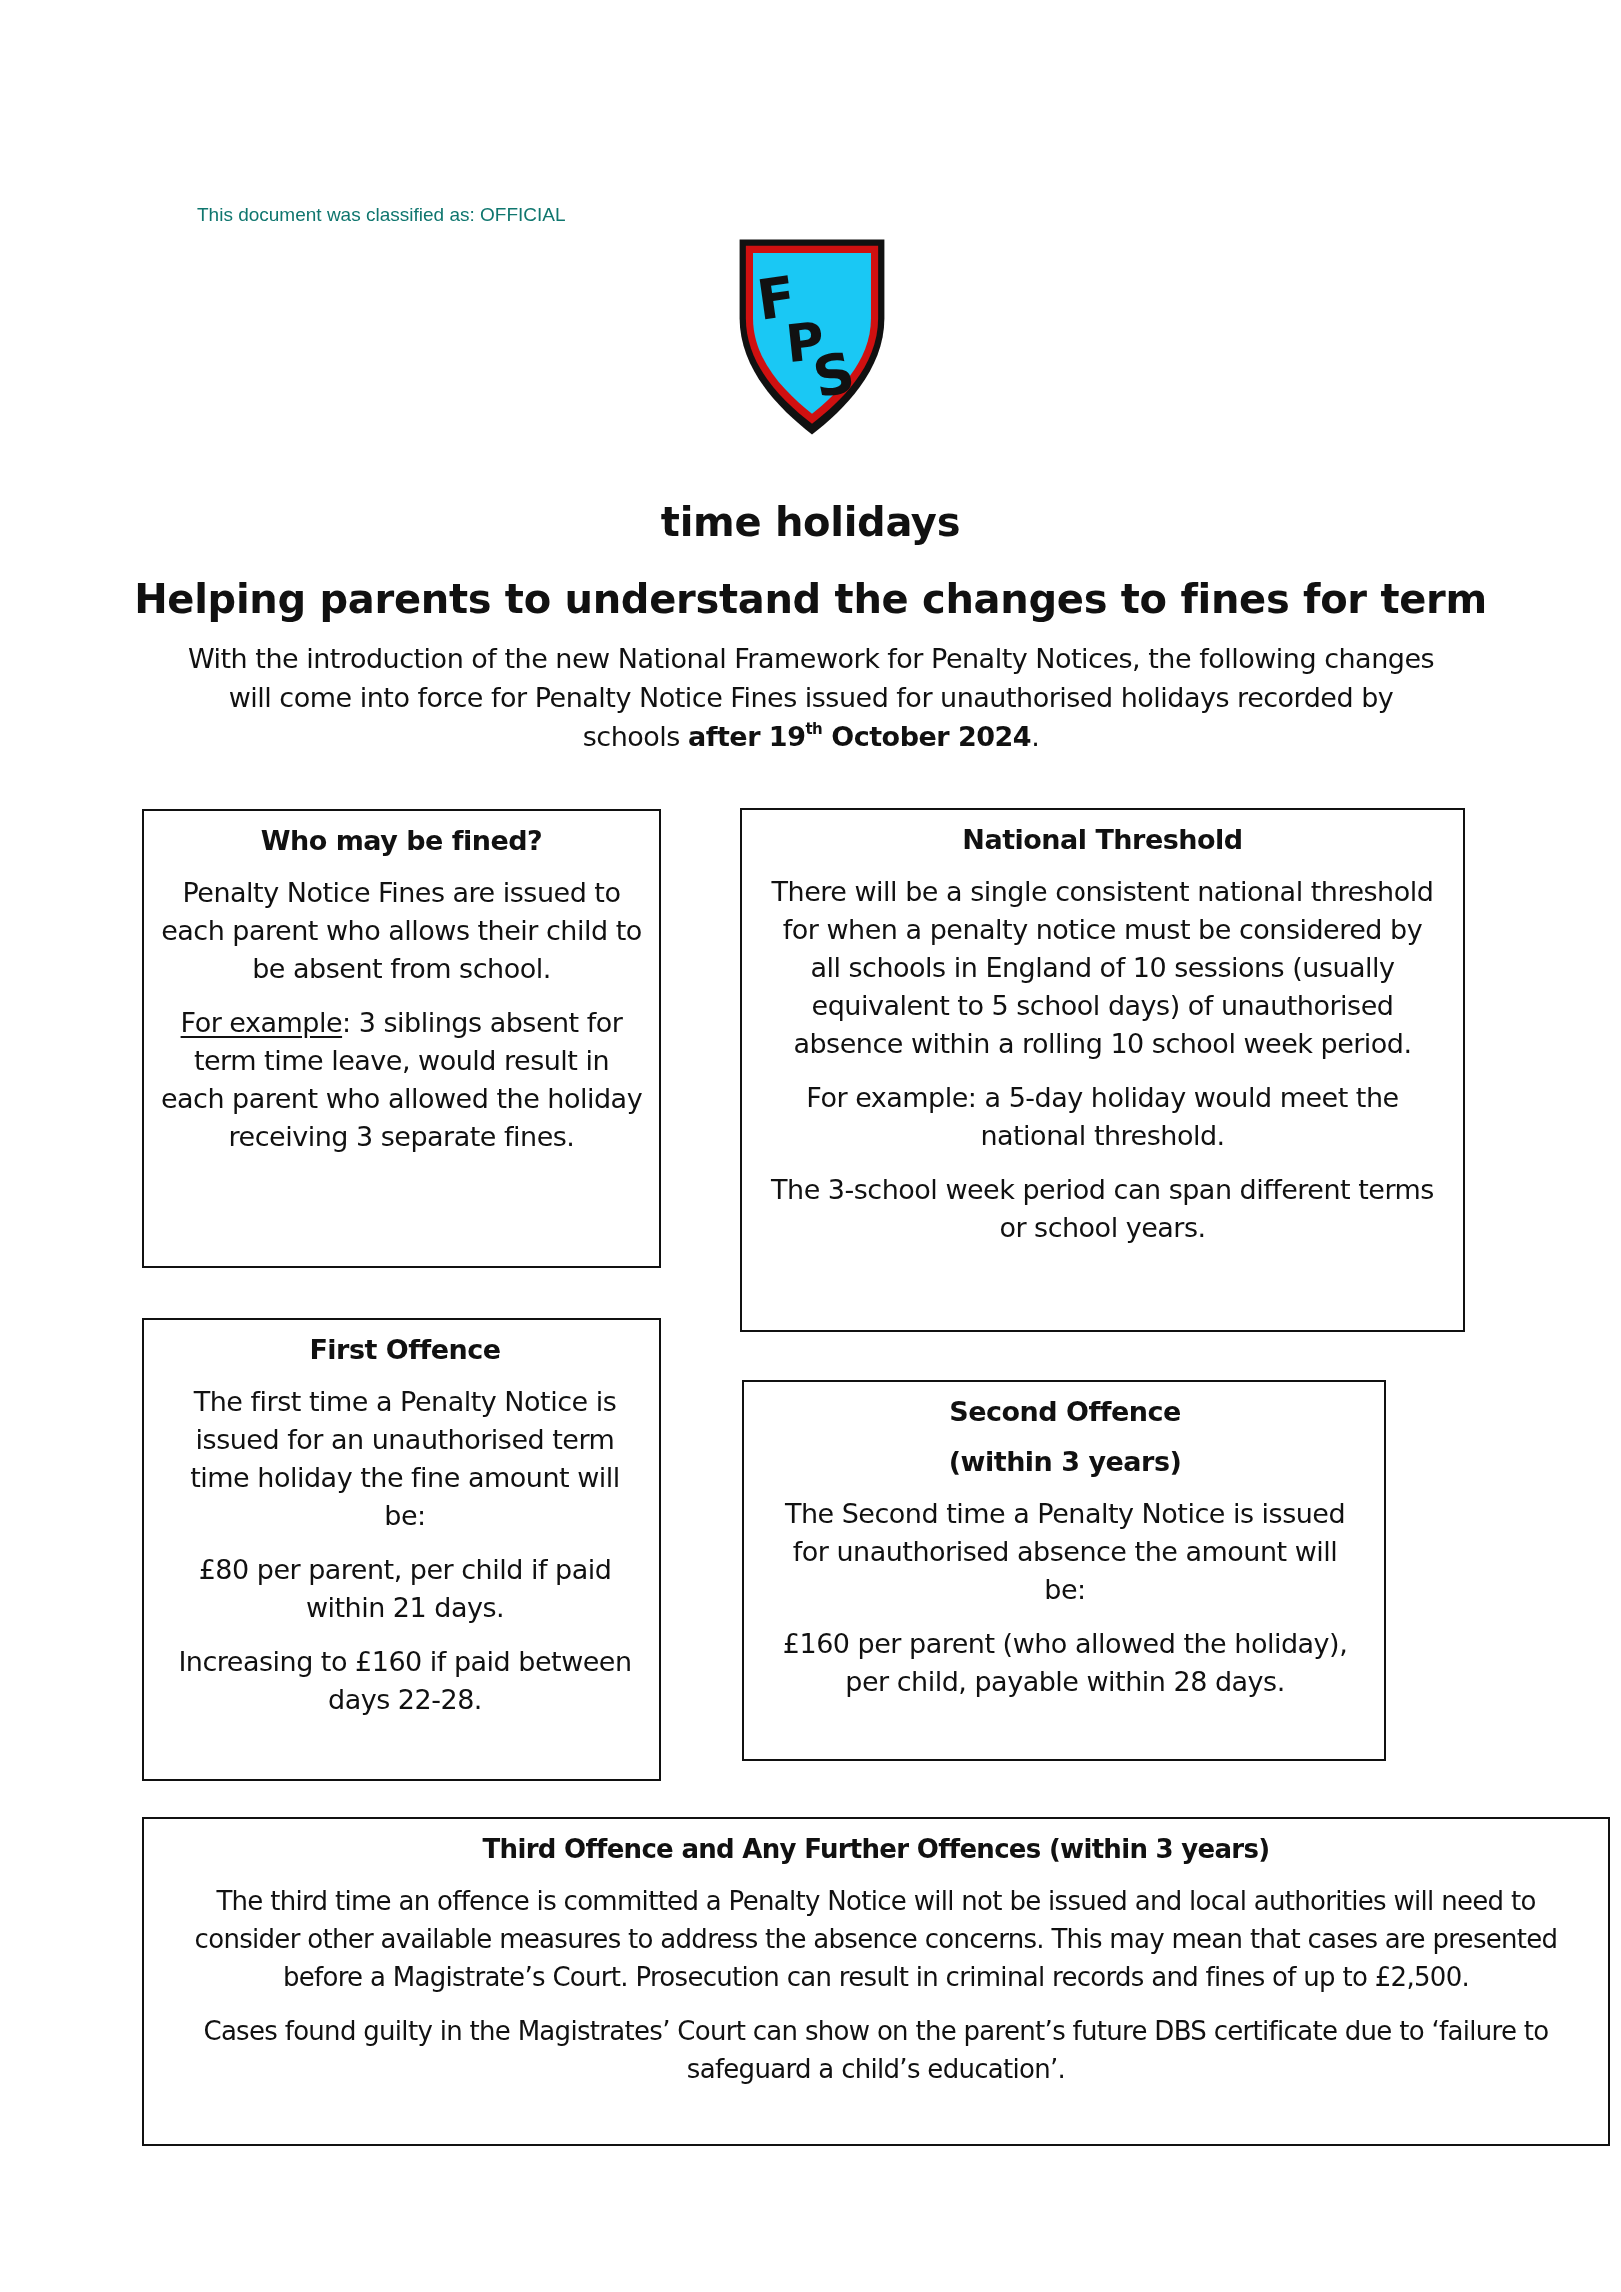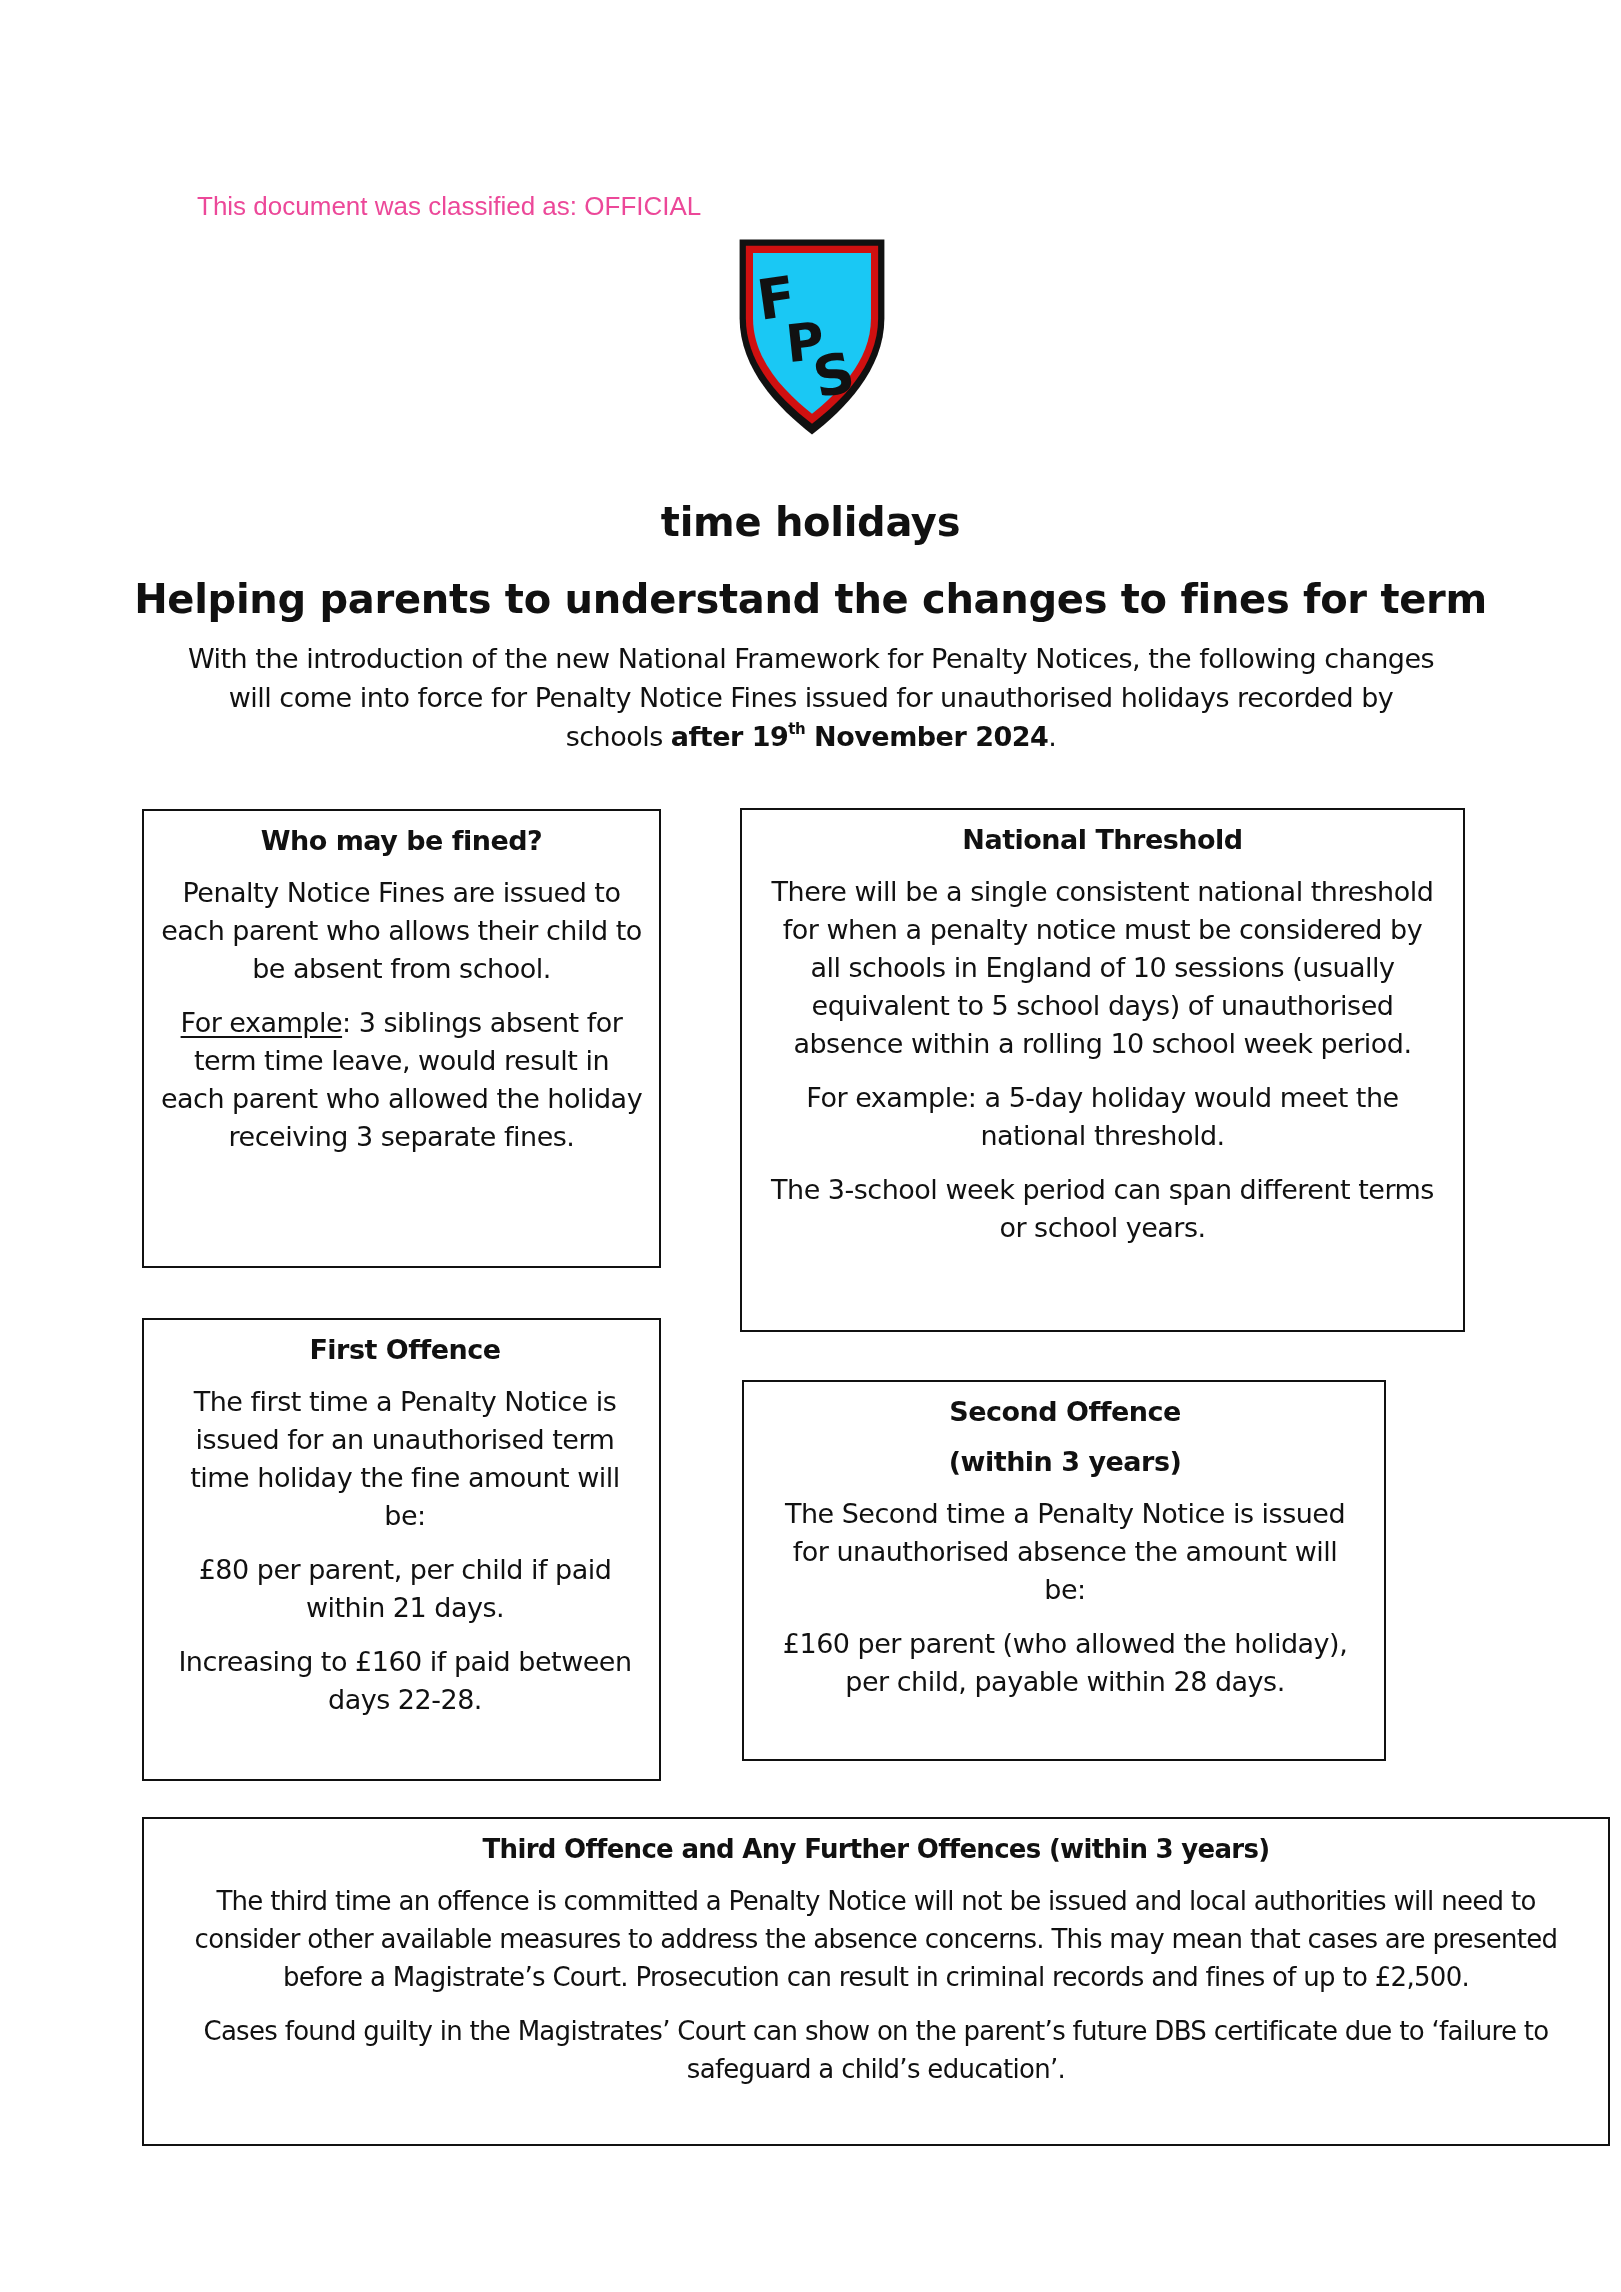--- a/index.html
+++ b/index.html
@@ -1,19 +1,19 @@
 <!DOCTYPE html>
 <html style="font-size:14.3px"><head>
 <meta charset="utf-8">
 <style>
   html, body { margin: 0; padding: 0; background: #ffffff; }
   body { width: 1622px; height: 2293px; position: relative; overflow: hidden;
          font-family: "DejaVu Sans", sans-serif; color: #111111; }
-  .classification { position: absolute; left: 197px; top: 191px;
-         font-family: "Liberation Sans", sans-serif; font-size: 26px; color: #ec4899; }
+  .classification { position: absolute; left: 197px; top: 204px;
+         font-family: "Liberation Sans", sans-serif; font-size: 19px; color: #0f766e; }
   .logo { position: absolute; left: 736px; top: 236px; width: 152px; height: 202px; }
   .title { position: absolute; left: 134px; width: 1353px; top: 484px; text-align: center;
            font-weight: bold; font-size: 40px; line-height: 77px; letter-spacing: -0.3px; }
   .intro { position: absolute; left: 179px; width: 1264px; top: 639px; text-align: center;
            font-size: 27px; line-height: 39px; letter-spacing: -0.5px; }
   .intro sup { font-size: 15px; line-height: 0; vertical-align: 12.5px; }
   .box { position: absolute; border: 2.7px solid #111; box-sizing: border-box; background: #fff;
          text-align: center; padding: 12.5px 16px 9px; }
   .box h2 { margin: 0 0 16px; font-size: 27px; font-weight: bold; line-height: 34px; letter-spacing: -0.5px; }
   .box p { margin: 0 0 16px; font-size: 27px; line-height: 38px; letter-spacing: -0.5px; }
@@ -39,21 +39,21 @@
   <text x="24" y="92" font-family="DejaVu Sans, sans-serif" font-weight="bold" font-size="62" fill="#111" transform="rotate(-8 40 70)">F</text>
   <text x="56" y="140" font-family="DejaVu Sans, sans-serif" font-weight="bold" font-size="58" fill="#111" transform="rotate(-6 70 120)">P</text>
   <text x="88" y="178" font-family="DejaVu Sans, sans-serif" font-weight="bold" font-size="62" fill="#111" transform="rotate(-12 105 160)">S</text>
 </svg>
 
 <div class="title">
   <div>time holidays</div>
   <div>Helping parents to understand the changes to fines for term</div>
 </div>
 
-<div class="intro"><span>With the introduction of the new National Framework for Penalty Notices, the following changes will come into force for Penalty Notice Fines issued for unauthorised holidays recorded by schools </span><b><span>after 19</span><sup>th</sup><span> November 2024</span></b><span>.</span></div>
+<div class="intro"><span>With the introduction of the new National Framework for Penalty Notices, the following changes will come into force for Penalty Notice Fines issued for unauthorised holidays recorded by schools </span><b><span>after 19</span><sup>th</sup><span> October 2024</span></b><span>.</span></div>
 
 <div class="box" id="box-who">
   <h2>Who may be fined?</h2>
   <p>Penalty Notice Fines are issued to each parent who allows their child to be absent from school.</p>
   <p><span class="u">For example</span><span>: 3 siblings absent for term time leave, would result in each parent who allowed the holiday receiving 3 separate fines.</span></p>
 </div>
 
 <div class="box" id="box-threshold">
   <h2>National Threshold</h2>
   <p>There will be a single consistent national threshold for when a penalty notice must be considered by all schools in England of 10 sessions (usually equivalent to 5 school days) of unauthorised absence within a rolling 10 school week period.</p>

